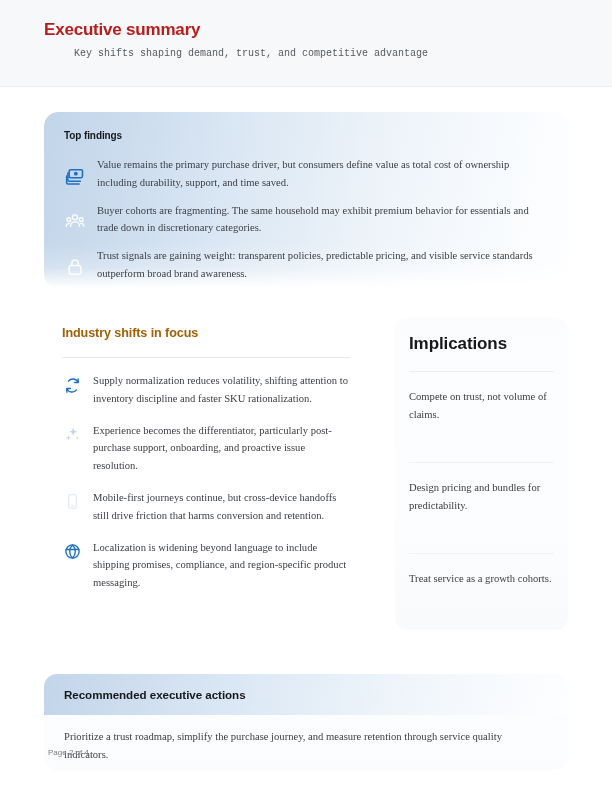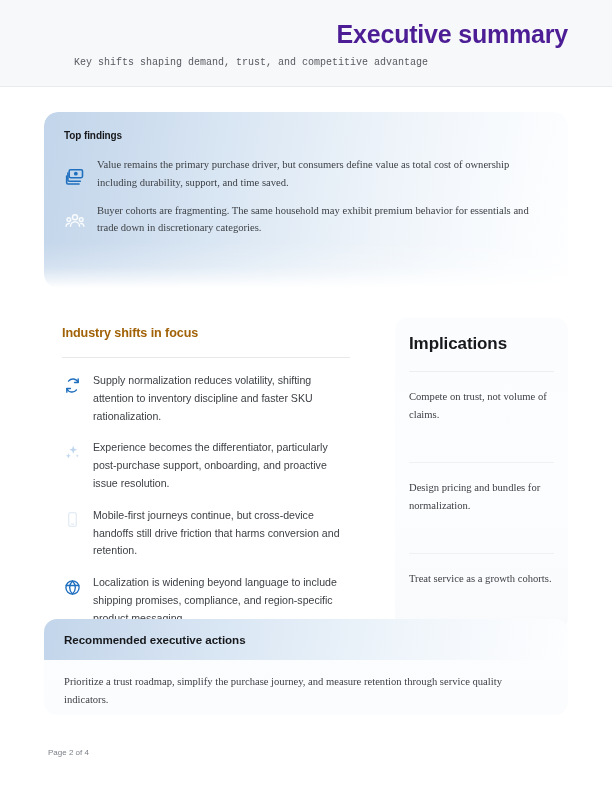--- a/index.html
+++ b/index.html
@@ -32,26 +32,25 @@
     top: 0;
     width: 612px;
     height: 87px;
     background: #f7f8f9;
     border-bottom: 1px solid #e9eaec;
     padding: 20px 44px 0 44px;
   }
 
   .page-title {
     font-family: "Liberation Sans", sans-serif;
-    font-size: 25px;
-    font-weight: bold;
-    color: #4c1d95;
+    font-size: 17px;
+    font-weight: bold;
+    color: #b91c1c;
     letter-spacing: -0.2px;
     line-height: 1.15;
-    text-align: right;
   }
 
   .page-subtitle {
     font-family: Liberation Mono, monospace;
     font-size: 10px;
     color: #565a60;
     margin-top: 7px;
     line-height: 1.3;
     margin-left: 30px;
   }
@@ -152,21 +151,21 @@
     height: 20px;
     flex: 0 0 20px;
     margin-top: 3px;
     margin-right: 11px;
     display: flex;
     align-items: center;
     justify-content: center;
   }
 
   .shift-text {
-    font-family: Liberation Sans, sans-serif;
+    font-family: Liberation Serif, serif;
     font-size: 10.6px;
     line-height: 1.68;
     color: #3d4045;
     flex: 1;
   }
 
   
   .implications-panel {
     position: absolute;
     left: 395px;
@@ -204,21 +203,21 @@
 
   .impl-divider {
     height: 1px;
     background: #f0f1f3;
   }
 
   
   .actions-card {
     position: absolute;
     left: 44px;
-    top: 619px;
+    top: 674px;
     width: 524px;
     height: 96px;
     border-radius: 13px;
     background: linear-gradient(180deg, #fcfdfe 0%, #fbfcfe 100%);
     overflow: hidden;
   }
 
   .actions-band {
     height: 41px;
     background: linear-gradient(100deg,
@@ -295,20 +294,29 @@
           <path d="M6.6 18.2a5.4 5.4 0 0 1 10.8 0"></path>
           <circle cx="4.6" cy="10.4" r="2.2"></circle>
           <circle cx="19.4" cy="10.4" r="2.2"></circle>
           <path d="M1.4 18.2a3.4 3.4 0 0 1 3.6-3.3"></path>
           <path d="M22.6 18.2a3.4 3.4 0 0 0-3.6-3.3"></path>
         </svg>
       </span>
       <span class="finding-text">Buyer cohorts are fragmenting. The same household may exhibit premium behavior for essentials and trade down in discretionary categories.</span>
     </div>
 
+    <div class="finding-row">
+      <span class="finding-icon">
+        <svg class="ico" width="20" height="20" viewBox="0 0 24 24" fill="none" stroke="#ffffff" stroke-opacity="0.88" stroke-width="1.8" stroke-linecap="round" stroke-linejoin="round">
+          <rect x="5" y="10.2" width="14" height="10.6" rx="2.4"></rect>
+          <path d="M8.2 10.2V7.4a3.8 3.8 0 0 1 7.6 0v2.8"></path>
+        </svg>
+      </span>
+      <span class="finding-text">Trust signals are gaining weight: transparent policies, predictable pricing, and visible service standards outperform broad brand awareness.</span>
+    </div>
   </div>
 
   <div class="shifts-col">
     <div class="section-heading">Industry shifts in focus</div>
     <div class="heading-rule"></div>
 
     <div class="shift-row">
       <span class="shift-icon">
         <svg class="ico" width="17" height="17" viewBox="0 0 24 24" fill="none" stroke="#1f6fbf" stroke-width="2" stroke-linecap="round" stroke-linejoin="round">
           <path d="M20 7.5a8 8 0 0 0-13.6-1.7"></path>
@@ -352,21 +360,21 @@
       <span class="shift-text">Localization is widening beyond language to include shipping promises, compliance, and region-specific product messaging.</span>
     </div>
   </div>
 
   <div class="implications-panel">
     <div class="impl-heading">Implications</div>
     <div class="impl-rule"></div>
 
     <div class="impl-item">Compete on trust, not volume of claims.</div>
     <div class="impl-divider"></div>
-    <div class="impl-item">Design pricing and bundles for normalization.</div>
+    <div class="impl-item">Design pricing and bundles for predictability.</div>
     <div class="impl-divider"></div>
     <div class="impl-item">Treat service as a growth cohorts.</div>
   </div>
 
   <div class="actions-card">
     <div class="actions-band">
       <span class="actions-title">Recommended executive actions</span>
     </div>
     <div class="actions-body">Prioritize a trust roadmap, simplify the purchase journey, and measure retention through service quality indicators.</div>
   </div>

